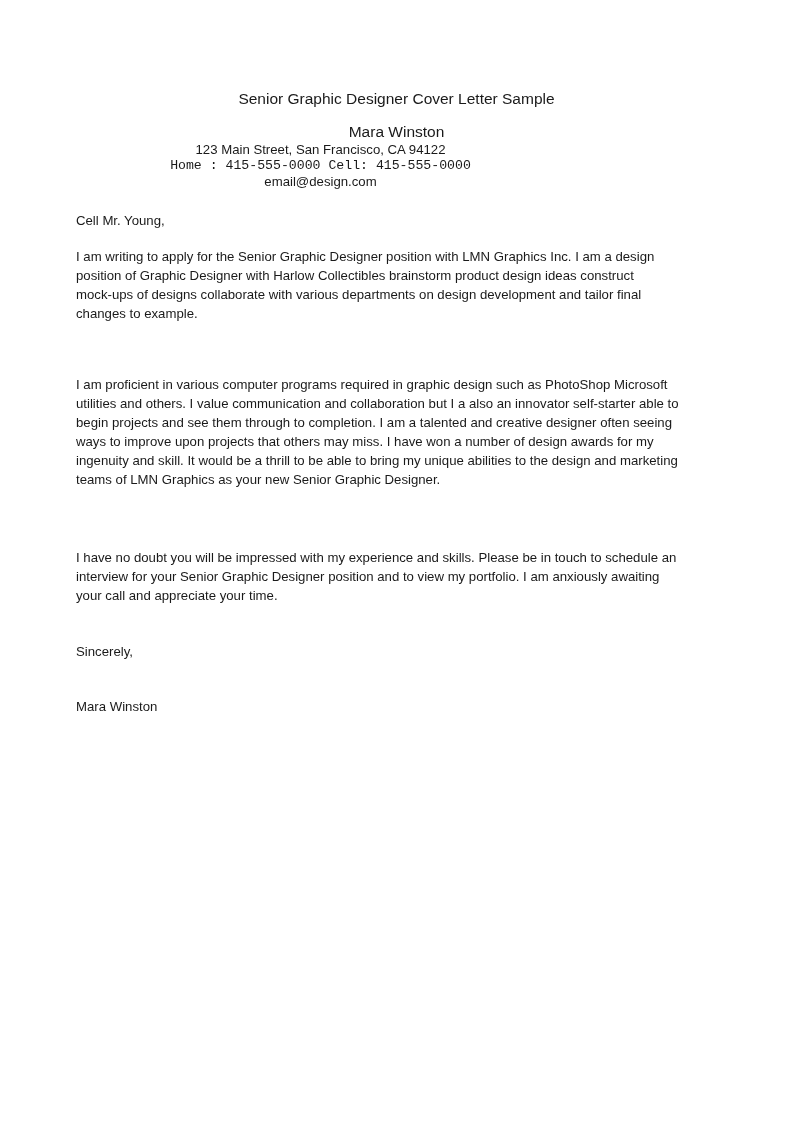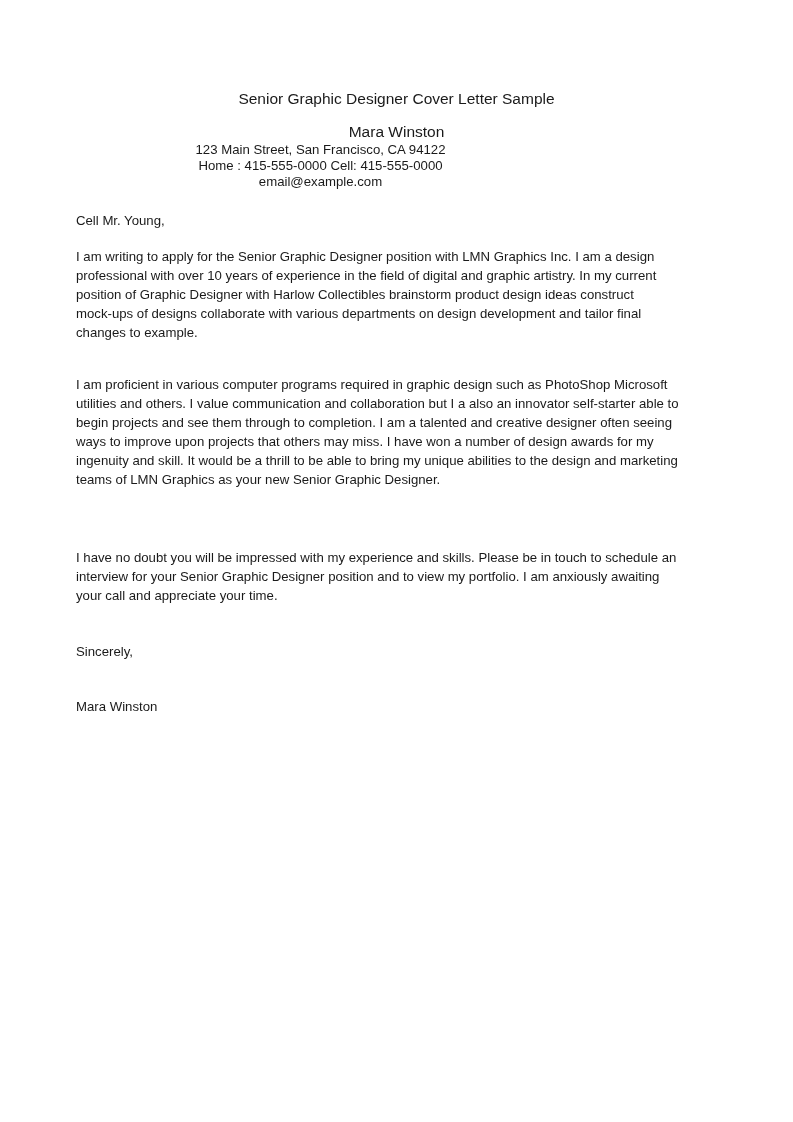--- a/index.html
+++ b/index.html
@@ -42,21 +42,21 @@
     }
     .sender-line {
       position: absolute;
       left: 0; width: 641px;
       text-align: center;
       font-size: 13.2px;
       line-height: 16px;
       color: #1a1a1a;
     }
     .sender-address { top: 142px; }
-    .sender-phone { top: 158px; }
+    .sender-phone { top: 158px; font-family: Liberation Mono, monospace; }
     .sender-email { top: 174px; }
 
     .body-text {
       position: absolute;
       left: 76px;
       width: 645px;
       font-size: 13.2px;
       line-height: 19px;
       color: #1a1a1a;
     }
@@ -70,27 +70,26 @@
   </style>
 </head>
 <body>
 
 <div class="page">
   <div class="title">Senior Graphic Designer Cover Letter Sample</div>
 
   <div class="sender-name">Mara Winston</div>
   <div class="sender-line sender-address">123 Main Street, San Francisco, CA 94122</div>
   <div class="sender-line sender-phone">Home : 415-555-0000 Cell: 415-555-0000</div>
-  <div class="sender-line sender-email">email@example.com</div>
+  <div class="sender-line sender-email">email@design.com</div>
 
   <div class="body-text salutation">Cell Mr. Young,</div>
 
   <div class="body-text para1">
     <span class="line">I am writing to apply for the Senior Graphic Designer position with LMN Graphics Inc. I am a design</span>
-    <span class="line">professional with over 10 years of experience in the field of digital and graphic artistry.  In my current</span>
     <span class="line">position of Graphic Designer with Harlow Collectibles brainstorm product design ideas construct</span>
     <span class="line">mock-ups of designs collaborate with various departments on design development and tailor final</span>
     <span class="line">changes to example.</span>
   </div>
 
   <div class="body-text para2">
     <span class="line">I am proficient in various computer programs required in graphic design such as PhotoShop Microsoft</span>
     <span class="line">utilities and others. I value communication and collaboration but I a also an innovator self-starter able to</span>
     <span class="line">begin projects and see them through to completion. I am a talented and creative designer often seeing</span>
     <span class="line">ways to improve upon projects that others may miss. I have won a number of design awards for my</span>

